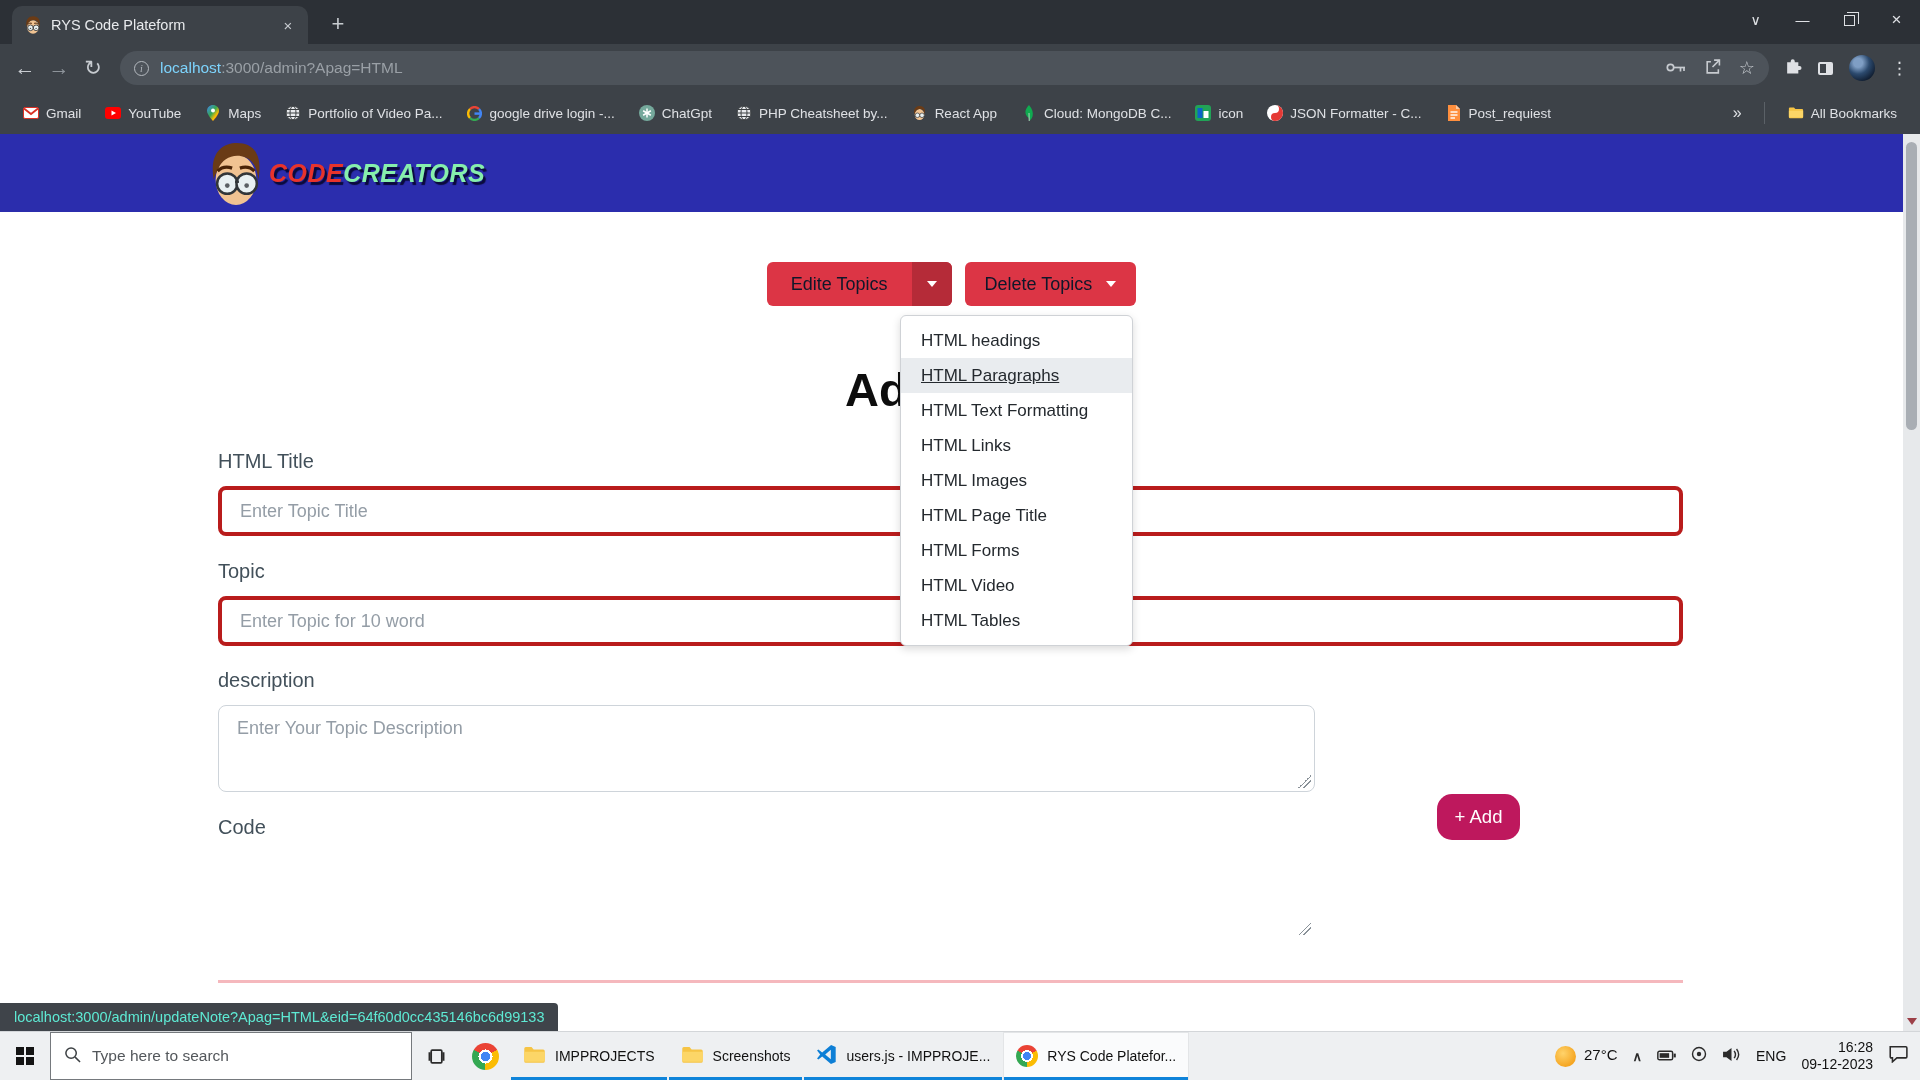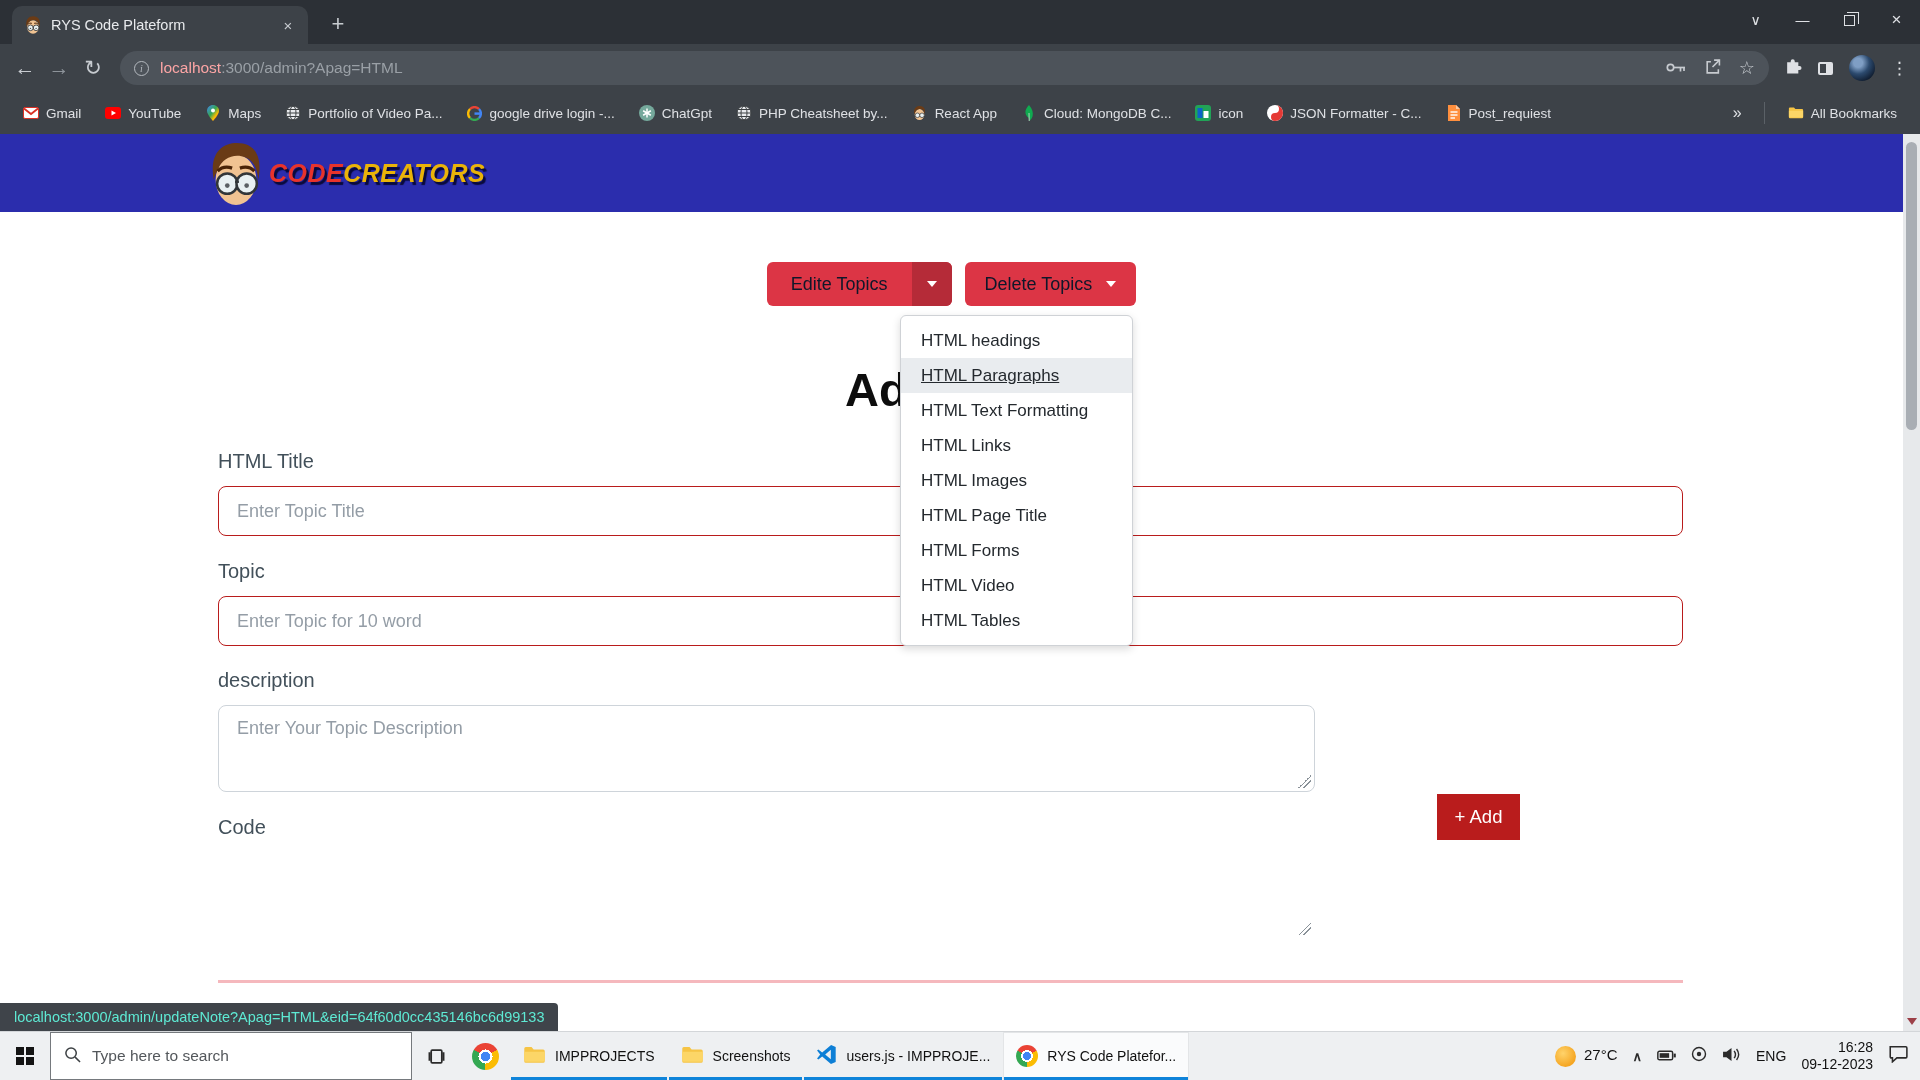--- a/index.html
+++ b/index.html
@@ -16,21 +16,21 @@
   .wc{width:47px;height:40px;display:flex;align-items:center;justify-content:center;color:#dfe1e5;font-size:14px;}
   .wc .restore{width:11px;height:11px;border:1.4px solid #dfe1e5;position:relative;}
   .wc .restore:before{content:"";position:absolute;left:2px;top:-4px;width:11px;height:11px;border:1.4px solid #dfe1e5;border-left:none;border-bottom:none;}
 
   .toolbar{position:absolute;top:44px;left:0;width:1920px;height:48px;background:#3d4248;display:flex;align-items:center;}
   .navbtn{width:34px;height:34px;display:flex;align-items:center;justify-content:center;font-size:21px;color:#c7cbd0;}
   .navbtn.fwd{color:#8d939a;}
   .omnibox{flex:1;height:34px;margin:0 14px 0 10px;background:#4d535a;border-radius:17px;display:flex;align-items:center;padding:0 14px;min-width:0;}
   .circle-i{width:15px;height:15px;border:1.5px solid #b5bac0;border-radius:50%;color:#b5bac0;font-size:10px;font-style:italic;display:flex;align-items:center;justify-content:center;flex:none;font-family:"Liberation Serif",serif;}
   .url{margin-left:11px;font-size:15.5px;white-space:nowrap;flex:1;}
-  .url .host{color:#fca5a5;}
+  .url .host{color:#7dd3fc;}
   .url .rest{color:#9aa0a6;}
   .obicons{display:flex;align-items:center;gap:18px;}
   .star{color:#c7cbd0;font-size:18px;line-height:1;}
   .extrow{display:flex;align-items:center;gap:16px;margin-right:12px;}
   .panel-icon{width:15px;height:13px;border:2px solid #dfe1e5;border-radius:2px;position:relative;}
   .panel-icon:before{content:"";position:absolute;right:0;top:0;bottom:0;width:5px;background:#dfe1e5;}
   .avatar{width:26px;height:26px;border-radius:50%;background:radial-gradient(circle at 35% 30%,#7f9ec4 0 18%,#2c4a6e 45%,#101d30 78%);}
   .dots{color:#dfe1e5;font-size:17px;letter-spacing:0;}
 
   .bookmarks{position:absolute;top:92px;left:0;width:1920px;height:42px;background:#3d4248;display:flex;align-items:center;padding:0 14px;gap:6px;}
@@ -40,44 +40,44 @@
   .bm-spacer{flex:1;}
   .overflow-chev{color:#dfe1e5;font-size:16px;padding:0 8px;}
   .bm-divider{width:1px;height:22px;background:#5b6167;margin:0 8px;}
 
   
   .page{position:absolute;top:134px;left:0;width:1903px;height:897px;background:#fff;overflow:visible;}
   .site-header{position:absolute;top:0;left:0;width:100%;height:78px;background:#2b2dad;display:flex;align-items:center;}
   .logo{display:flex;align-items:center;margin-left:205px;gap:2px;}
   .logo-text{font-size:25px;font-weight:900;font-style:italic;letter-spacing:.5px;text-shadow:2.5px 2.5px 1px rgba(5,5,40,.85);}
   .logo-text .c1{color:#e8332b;}
-  .logo-text .c2{color:#eab308;margin-top:36px;}
+  .logo-text .c2{color:#86efac;margin-top:36px;}
   .site-nav{margin-left:auto;margin-right:256px;display:flex;gap:40px;}
   .site-nav a{color:#fff;font-size:17px;font-weight:700;letter-spacing:.4px;text-decoration:none;}
 
   .btn-row{position:absolute;top:128px;left:0;width:100%;display:flex;justify-content:center;gap:13px;}
   .rbtn{background:#dc3545;color:#0f172a;font-size:18px;height:44px;display:flex;align-items:center;border:none;border-radius:6px;overflow:hidden;padding:0;text-align:right;}
   .rbtn .main{padding:0 24px;display:flex;align-items:center;height:100%;}
   .rbtn .toggle{width:40px;height:100%;background:#b52b38;display:flex;align-items:center;justify-content:center;}
   .caret{width:0;height:0;border-left:5.5px solid transparent;border-right:5.5px solid transparent;border-top:6px solid #fff;}
   .rbtn.single{padding:0 20px;gap:14px;}
 
   .page-heading{position:absolute;left:845px;top:228px;margin:0;font-size:47px;font-weight:800;color:#0d0d0d;white-space:nowrap;z-index:1;}
 
   .dropdown{position:absolute;left:900px;top:181px;width:233px;background:#fff;border:1px solid #cfd2d6;border-radius:6px;box-shadow:0 3px 9px rgba(0,0,0,.15);padding:7px 0;z-index:5;}
   .dd-item{height:35px;line-height:35px;padding-left:20px;font-size:17px;color:#24292e;white-space:nowrap;}
   .dd-item.active{background:#e9ecef;text-decoration:underline;}
 
   .flabel{position:absolute;left:218px;font-size:20px;color:#42505a;}
-  .finput{position:absolute;left:218px;width:1465px;height:50px;border:1px solid #b91c1c;border-radius:8px;font-size:18px;color:#495057;padding:0 18px;outline:none;}
+  .finput{position:absolute;left:218px;width:1465px;height:50px;border:4px solid #b91c1c;border-radius:8px;font-size:18px;color:#495057;padding:0 18px;outline:none;}
   .finput::placeholder,.ftext::placeholder{color:#949da6;}
   .ftext{position:absolute;left:218px;width:1097px;height:87px;border:1px solid #ced4da;border-radius:8px;font-size:18px;color:#495057;padding:12px 18px;outline:none;resize:none;}
   .grip{position:absolute;width:13px;height:13px;background:
     linear-gradient(135deg,transparent 0 50%,#8a9299 50% 57%,transparent 57% 68%,#8a9299 68% 75%,transparent 75%);}
-  .add-btn{position:absolute;left:1437px;top:660px;width:83px;height:46px;background:#b91c1c;color:#fff;border:none;border-radius:0;font-size:18.5px;}
+  .add-btn{position:absolute;left:1437px;top:660px;width:83px;height:46px;background:#be185d;color:#fff;border:none;border-radius:15px;font-size:18.5px;}
   .hr-pink{position:absolute;left:218px;top:846px;width:1465px;height:3px;background:#f5b8bd;}
 
   
   .scrollbar{position:absolute;right:0;top:134px;width:17px;height:897px;background:#e7e9eb;}
   .sb-thumb{position:absolute;left:3px;top:8px;width:11px;height:288px;background:#a9aeb4;border-radius:6px;}
   .sb-arrow{position:absolute;left:3.5px;bottom:6px;width:0;height:0;border-left:5px solid transparent;border-right:5px solid transparent;border-top:7px solid #9c3f47;}
 
   
   .status-bubble{position:absolute;left:0;top:1003px;height:28px;background:#3f444a;color:#5eead4;font-size:14.5px;line-height:28px;padding:0 14px;border-radius:0 4px 0 0;white-space:nowrap;z-index:20;}
 

